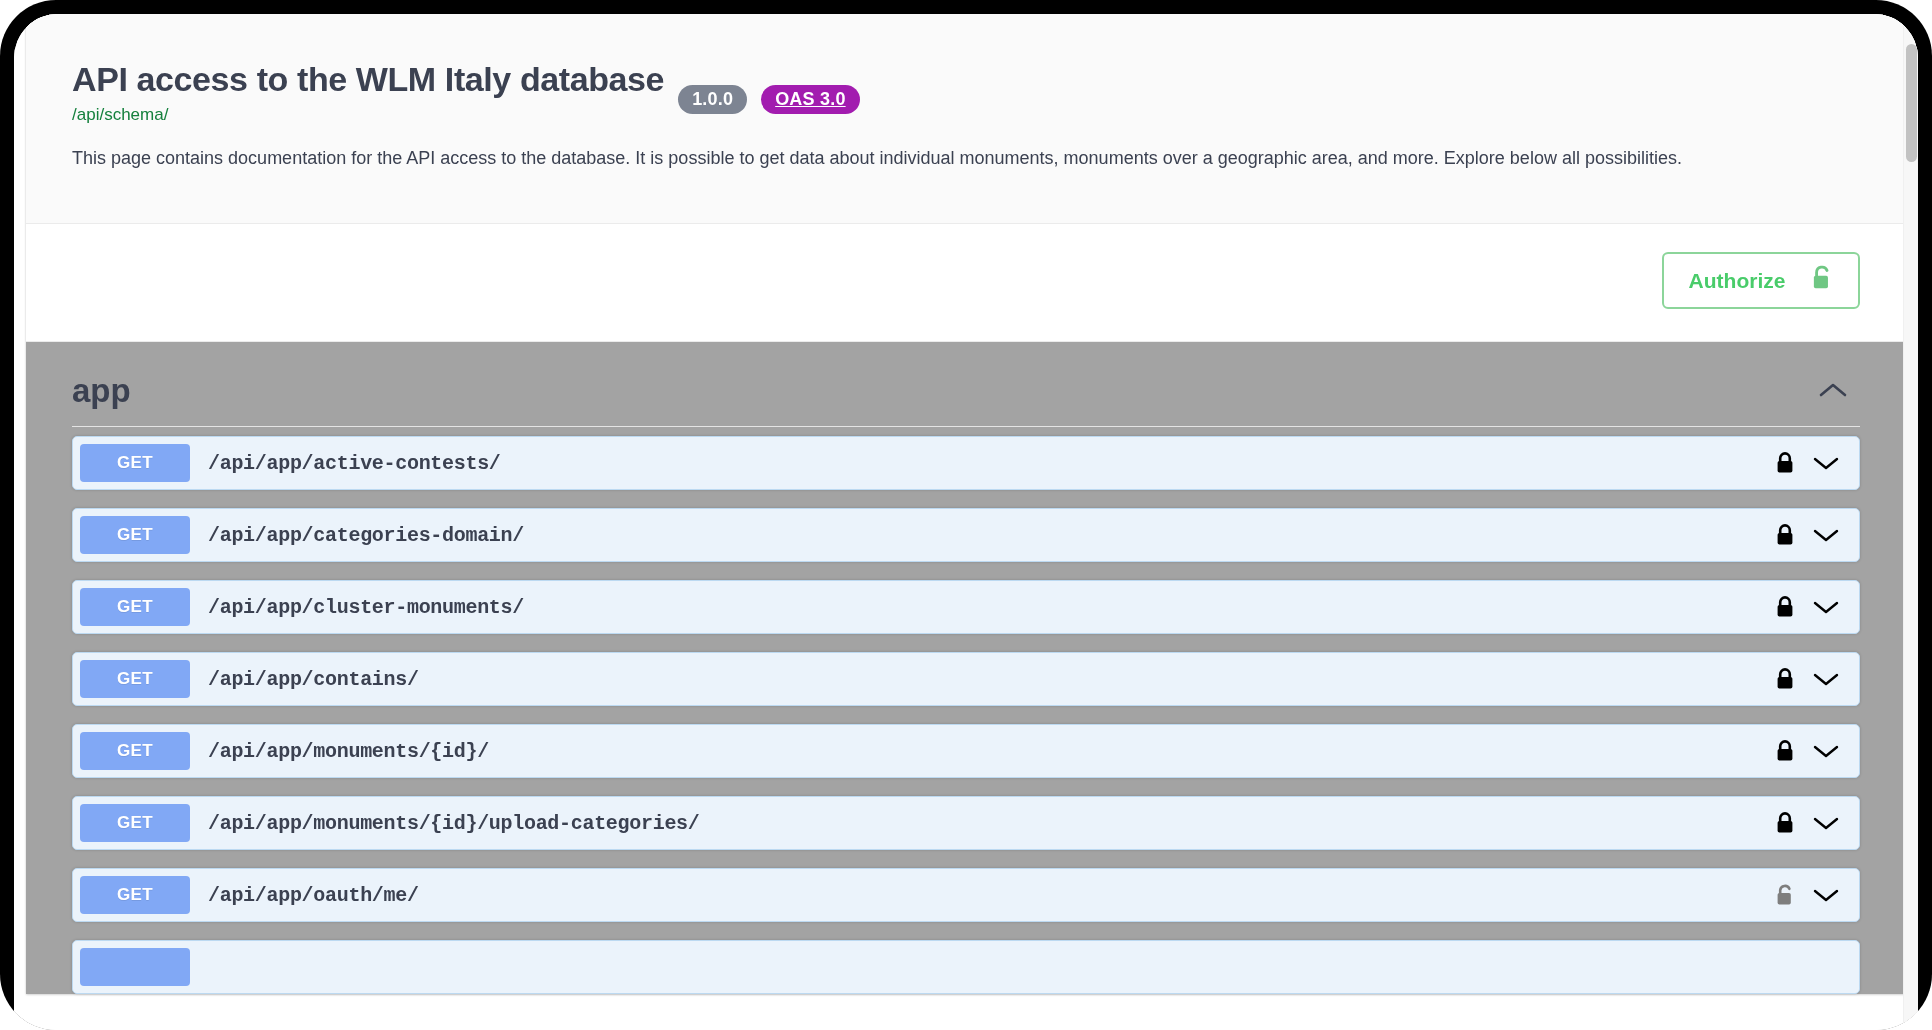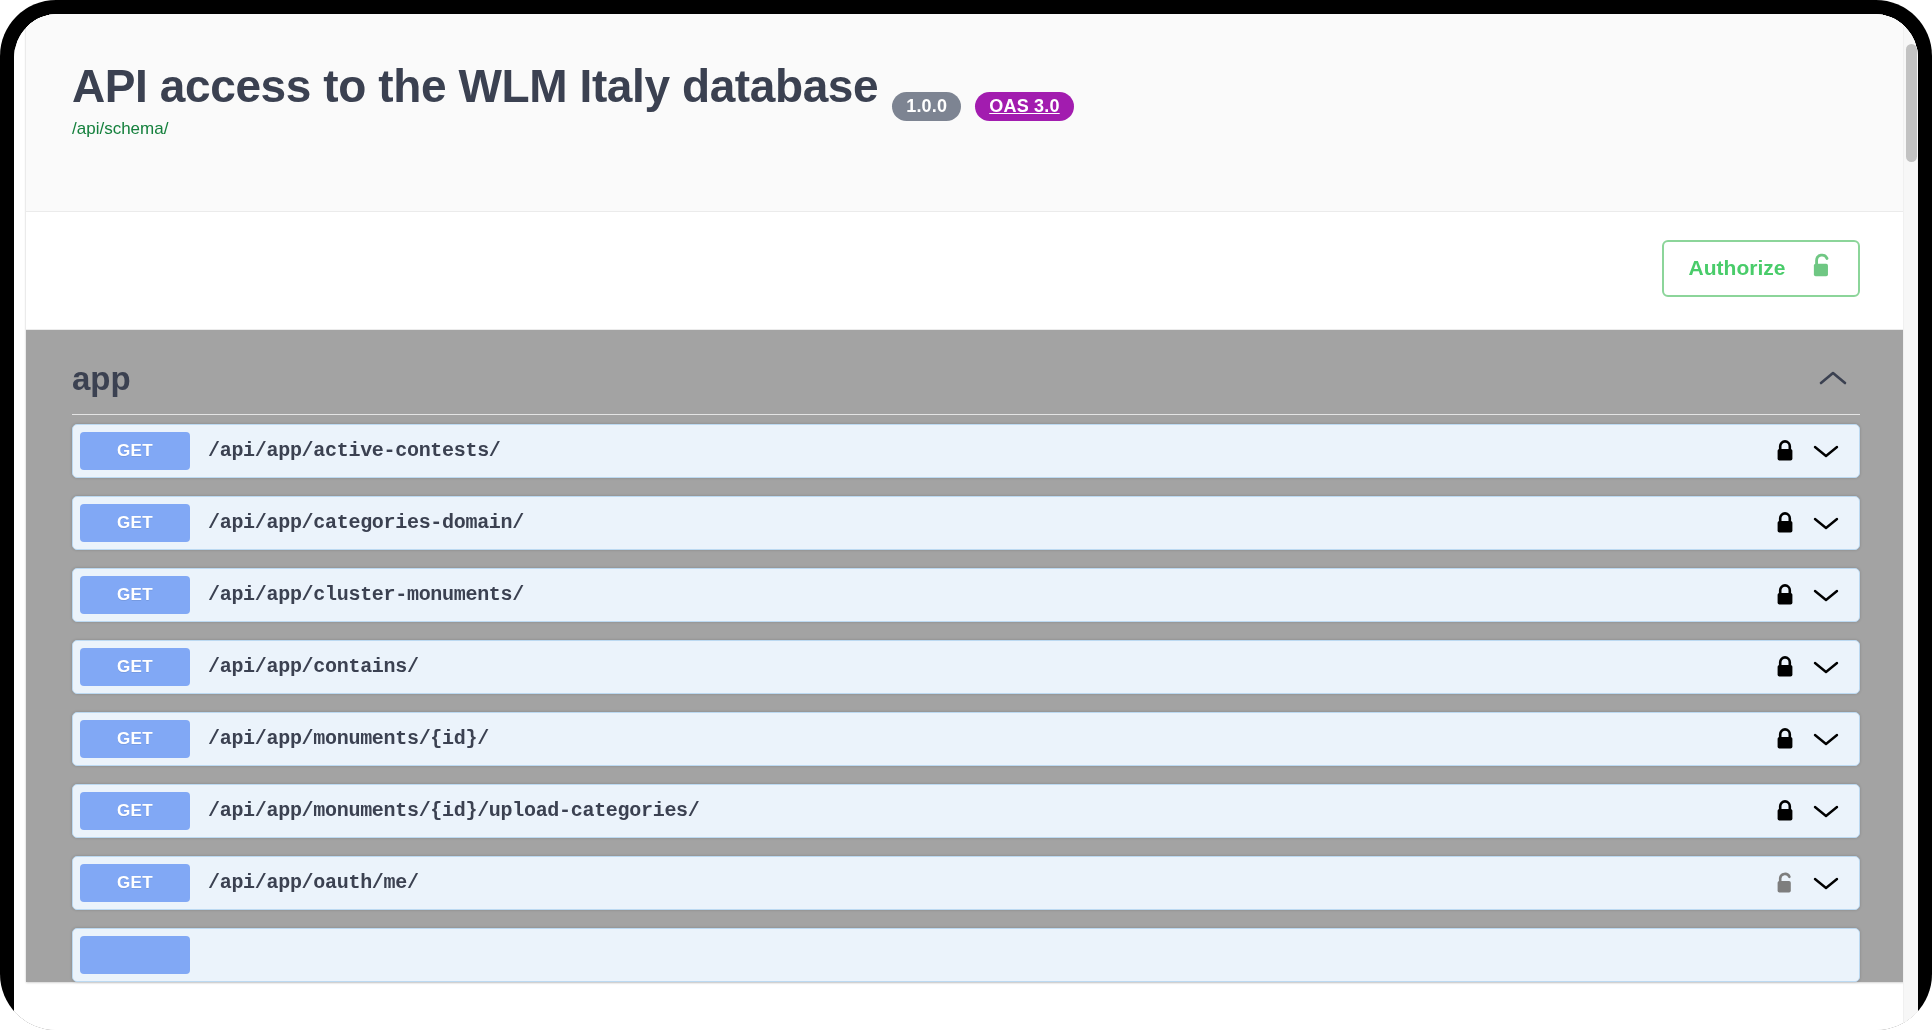--- a/index.html
+++ b/index.html
@@ -58,21 +58,21 @@
   }
 
   .title-row {
     display: flex;
     align-items: center;
     gap: 14px;
     margin-bottom: 6px;
   }
 
   .api-title {
-    font-size: 46px;
+    font-size: 34px;
     font-weight: 700;
     color: #3b4151;
     letter-spacing: -0.4px;
     line-height: 1.15;
   }
 
   .badge {
     display: inline-flex;
     align-items: center;
     justify-content: center;
@@ -257,20 +257,21 @@
 
       <div class="swagger-ui">
 
         <div class="info-band">
           <div class="title-row">
             <h1 class="api-title">API access to the WLM Italy database</h1>
             <span class="badge badge-version">1.0.0</span>
             <span class="badge badge-oas">OAS 3.0</span>
           </div>
           <a class="schema-link" href="#">/api/schema/</a>
+          <p class="api-description">This page contains documentation for the API access to the database. It is possible to get data about individual monuments, monuments over a geographic area, and more. Explore below all possibilities.</p>
         </div>
 
         <div class="scheme-band">
           <button class="authorize-btn">
             <span>Authorize</span>
             <span class="lock-unlocked">
               <svg width="22" height="26" viewBox="0 0 20 24" aria-hidden="true">
                 <path d="M5 10V7a5 5 0 0 1 9.6-2" fill="none" stroke="#6fc783" stroke-width="2.6" stroke-linecap="round"></path>
                 <rect x="2.5" y="10" width="13" height="11.5" rx="1.6" fill="#6fc783"></rect>
               </svg>

